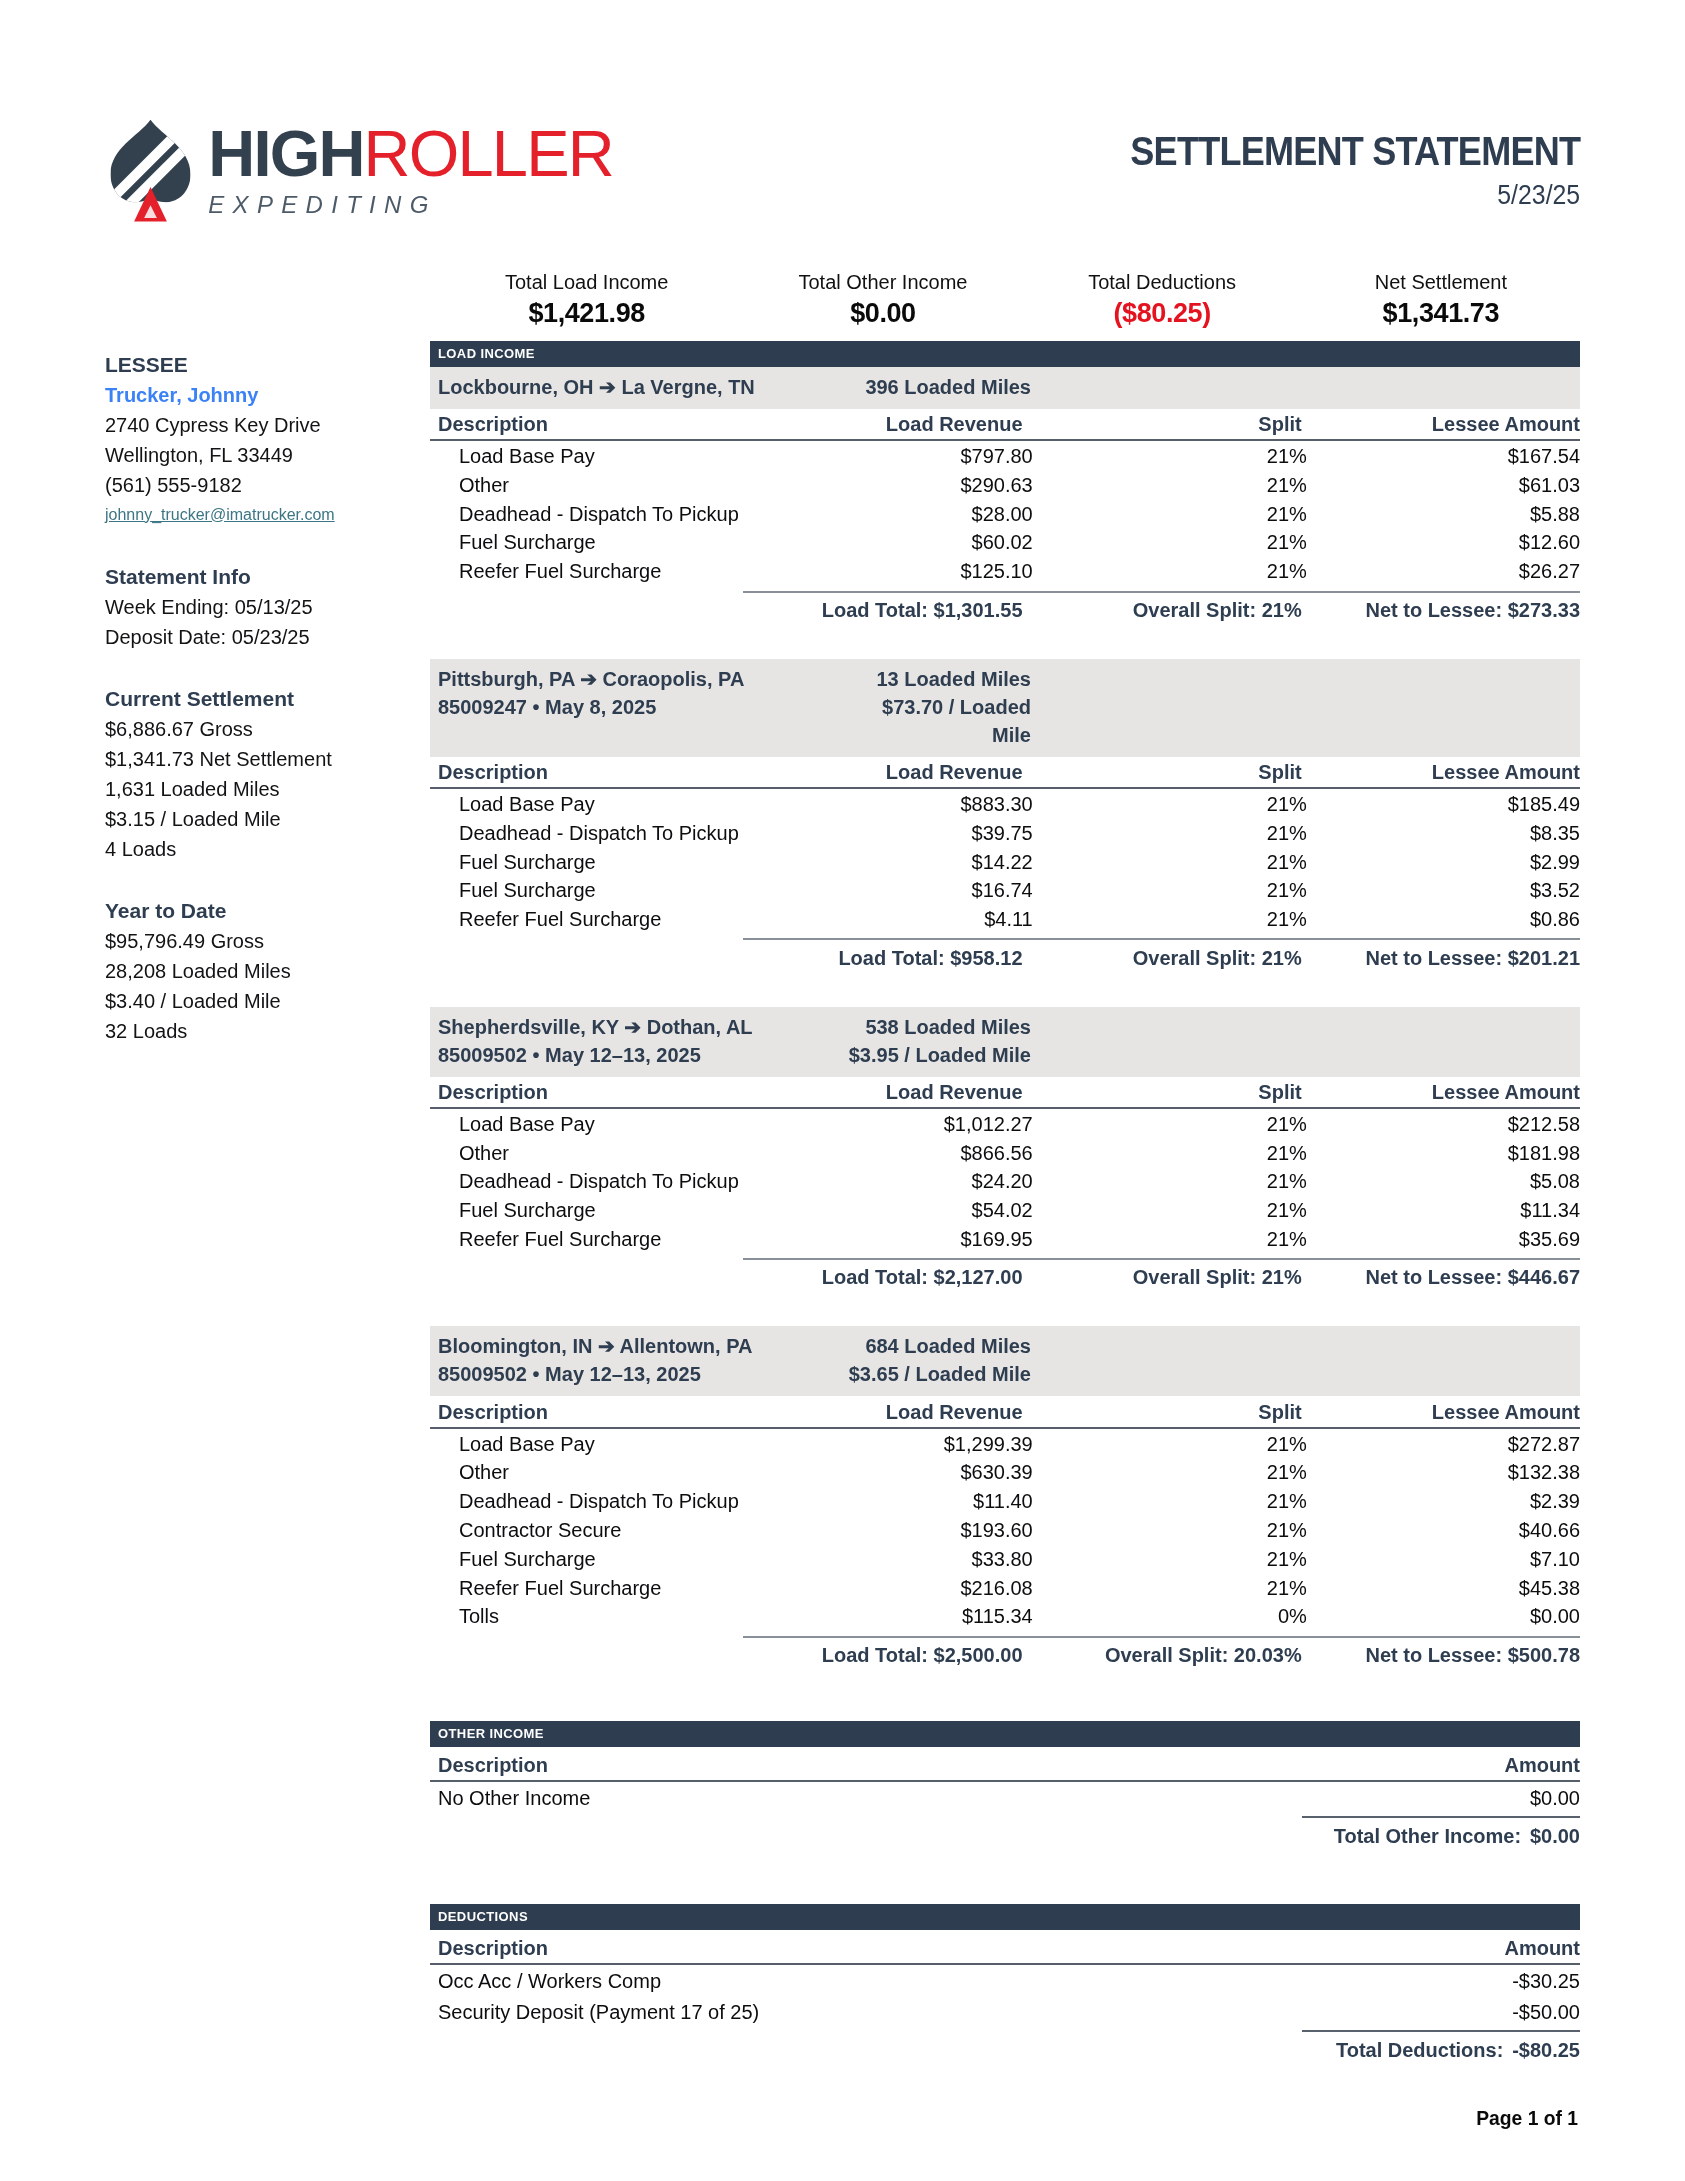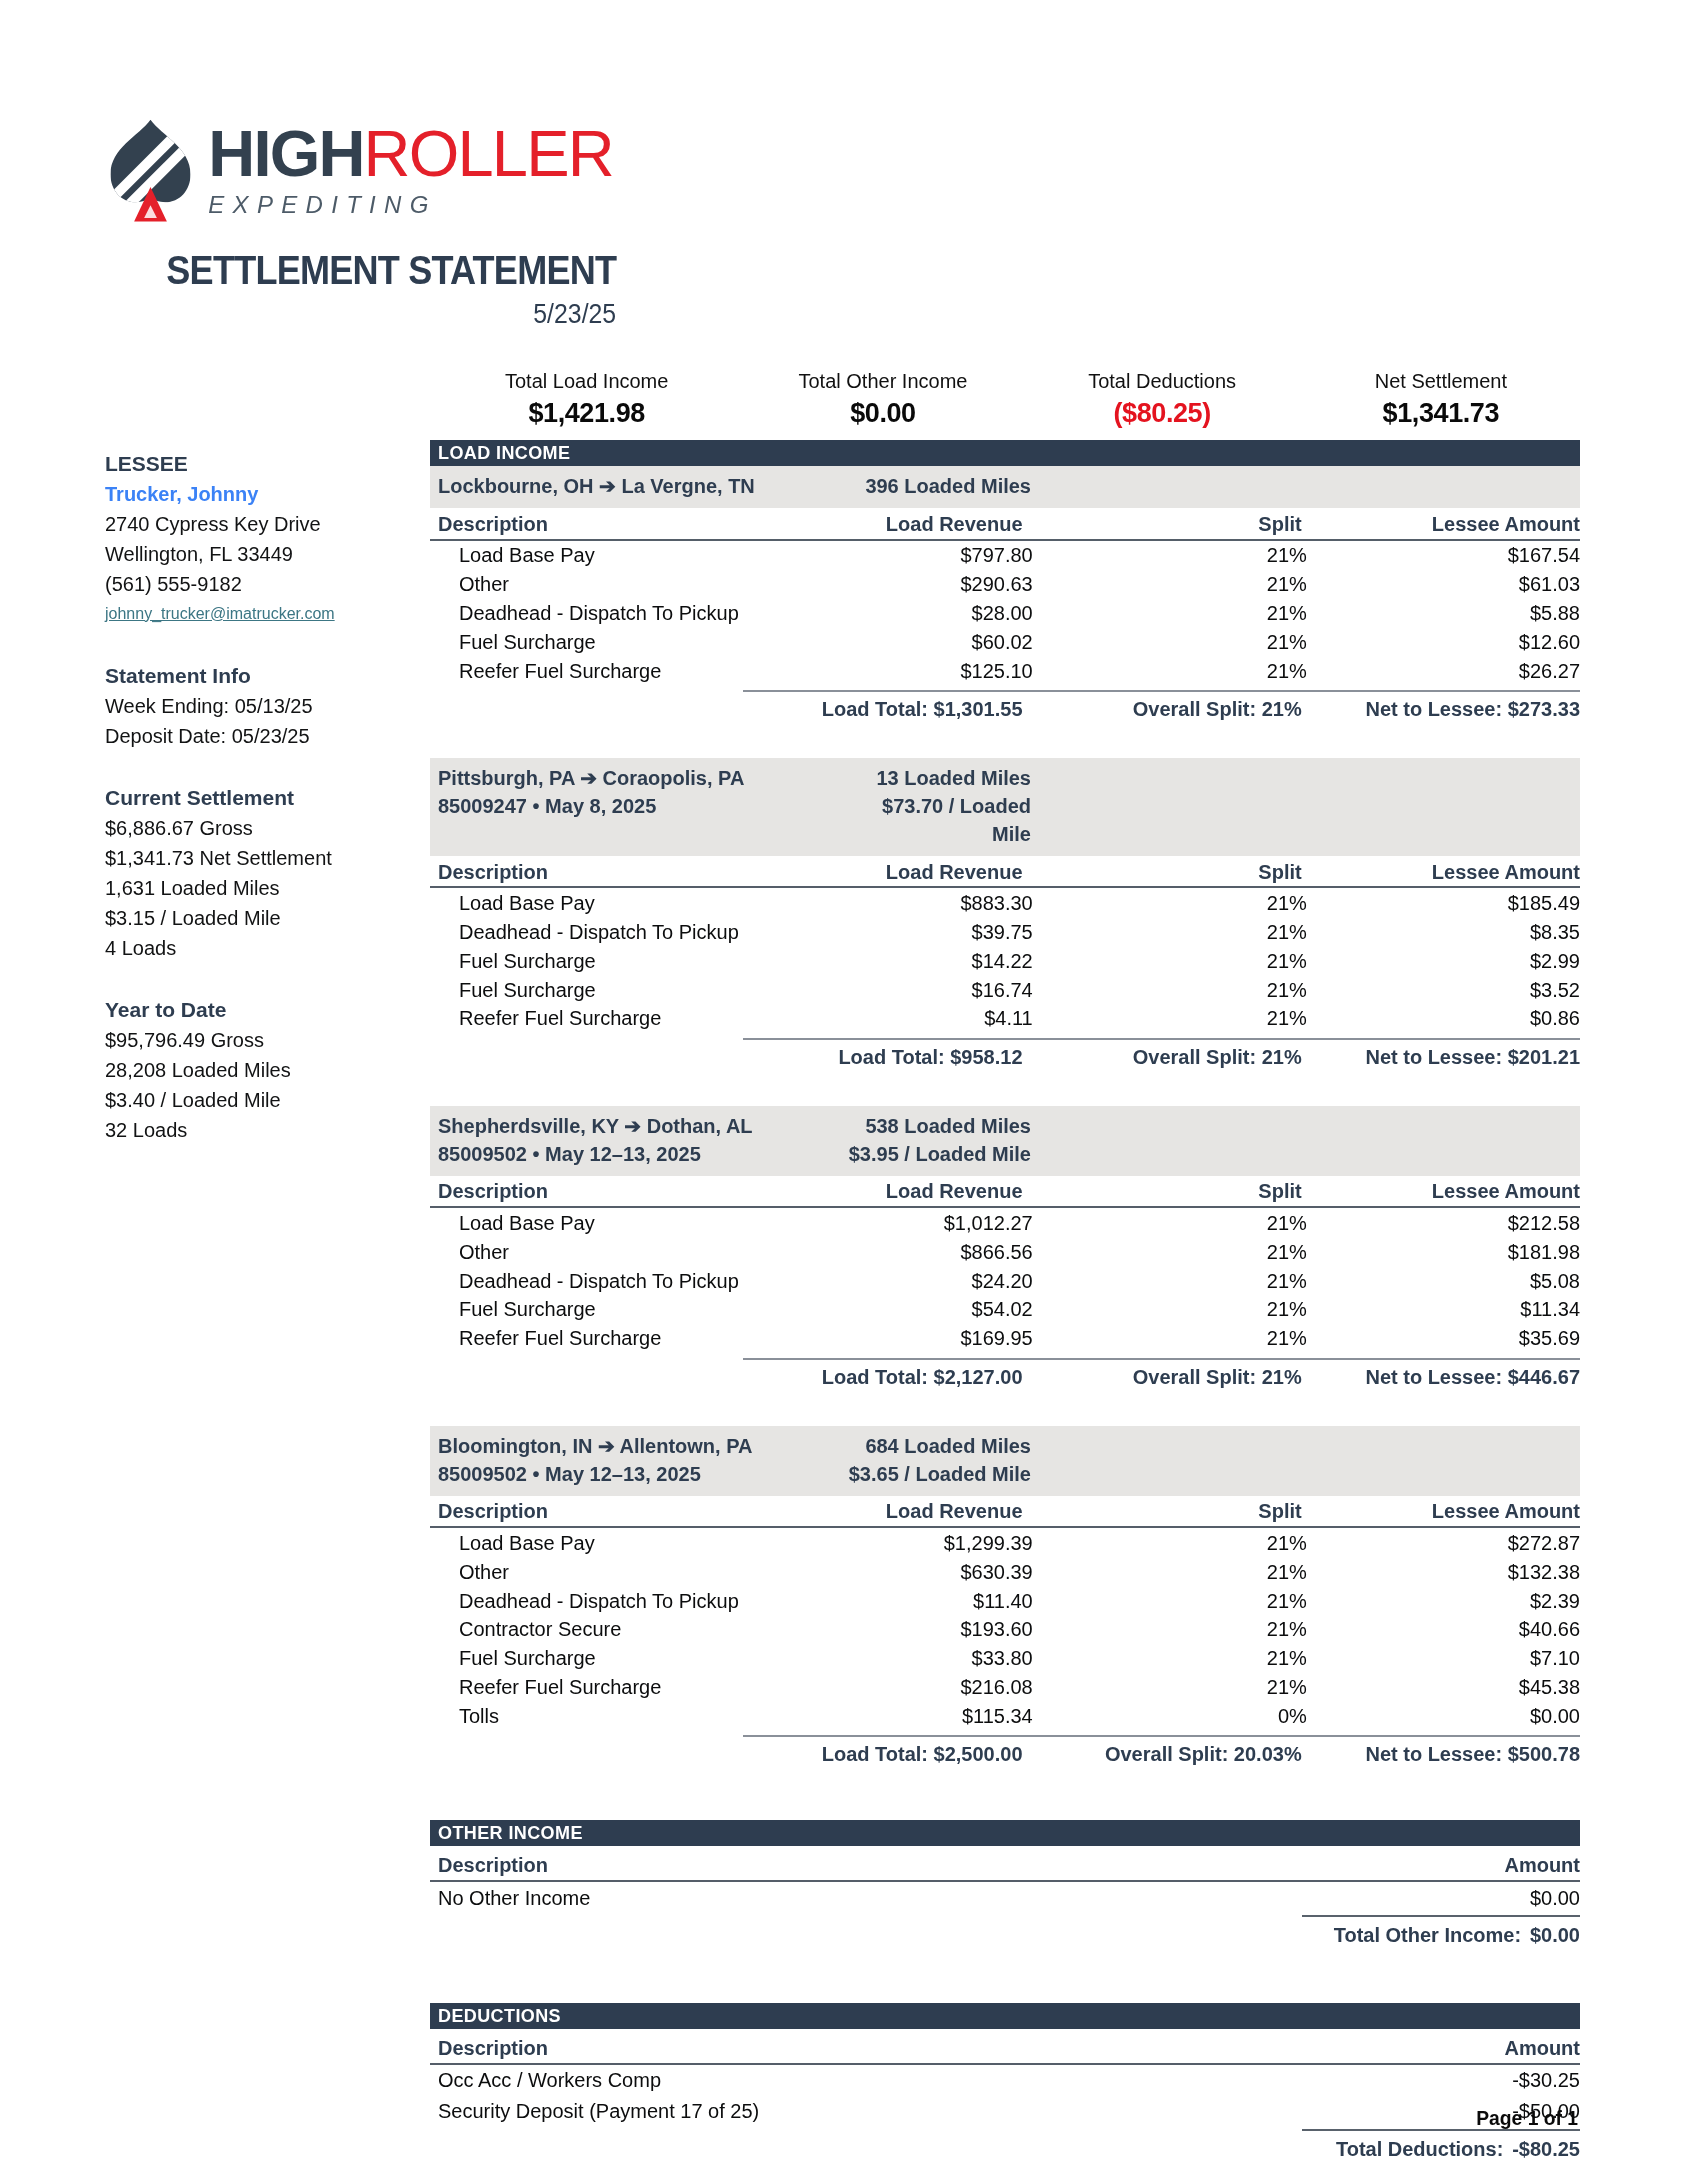--- a/index.html
+++ b/index.html
@@ -4,21 +4,21 @@
 <style>
   * { margin:0; padding:0; box-sizing:border-box; }
   html,body { background:#ffffff; }
   body { font-family:"Liberation Sans", sans-serif; color:#0e0f10; }
   .page {
     position:relative; width:1685px; height:2181px; margin:0 auto;
     background:#ffffff; padding:112px 105px 0 105px; overflow:hidden;
   }
 
   
-  .header { display:flex; justify-content:space-between; align-items:flex-start;flex-direction:column; }
+  .header { display:flex; justify-content:space-between; align-items:flex-start; }
   .logo { display:flex; align-items:flex-start; gap:12.3px; }
   .logo-icon { width:91px; height:119px; flex:none; }
   .logo-text { padding-top:8.8px; }
   .logo-word { font-size:65px; font-weight:bold; letter-spacing:-1.8px; line-height:65px; white-space:nowrap; }
   .logo-word .w1 { color:#33414f; }
   .logo-word .w2 { color:#e4202a; font-weight:normal; }
   .logo-sub { font-size:24px; letter-spacing:8.3px; color:#4d5b68; margin-top:5.3px; font-weight:normal;font-style:italic; }
 
   .titleblock { text-align:right; padding-top:16px; }
   .doc-title {
@@ -44,21 +44,21 @@
   .main { flex:1; }
 
   .side-group { margin-bottom:32px; }
   .side-heading { font-size:21px; font-weight:bold; color:#2e3d50; line-height:30px; }
   .side-line { font-size:20px; line-height:30px; color:#121314; }
   .side-line.bold-navy { font-weight:bold; color:#3b82f6; }
   .side-email { font-size:16px; line-height:30px; color:#3c7684; text-decoration:underline; display:inline-block;text-align:right; }
 
   
   .section-bar {
-    background:#2e3d50; color:#ffffff; font-weight:bold; font-size:18px;
+    background:#2e3d50; color:#ffffff; font-weight:bold; font-size:13px;
     height:26px; line-height:26px; padding-left:8px; letter-spacing:0.4px;
   }
 
   
   .band { background:#e6e5e3; padding:6.1px 8px 8px 8px; }
   .band-row { display:grid; grid-template-columns:409px 184px 1fr; line-height:28px; }
   .band-left  { font-size:20px; font-weight:bold; color:#2e3d50; }
   .band-right { font-size:20px; font-weight:bold; color:#2e3d50; text-align:right; }
 
   .grid4 { display:grid; grid-template-columns:357fr 318fr 318fr 317fr; align-items:baseline; }

